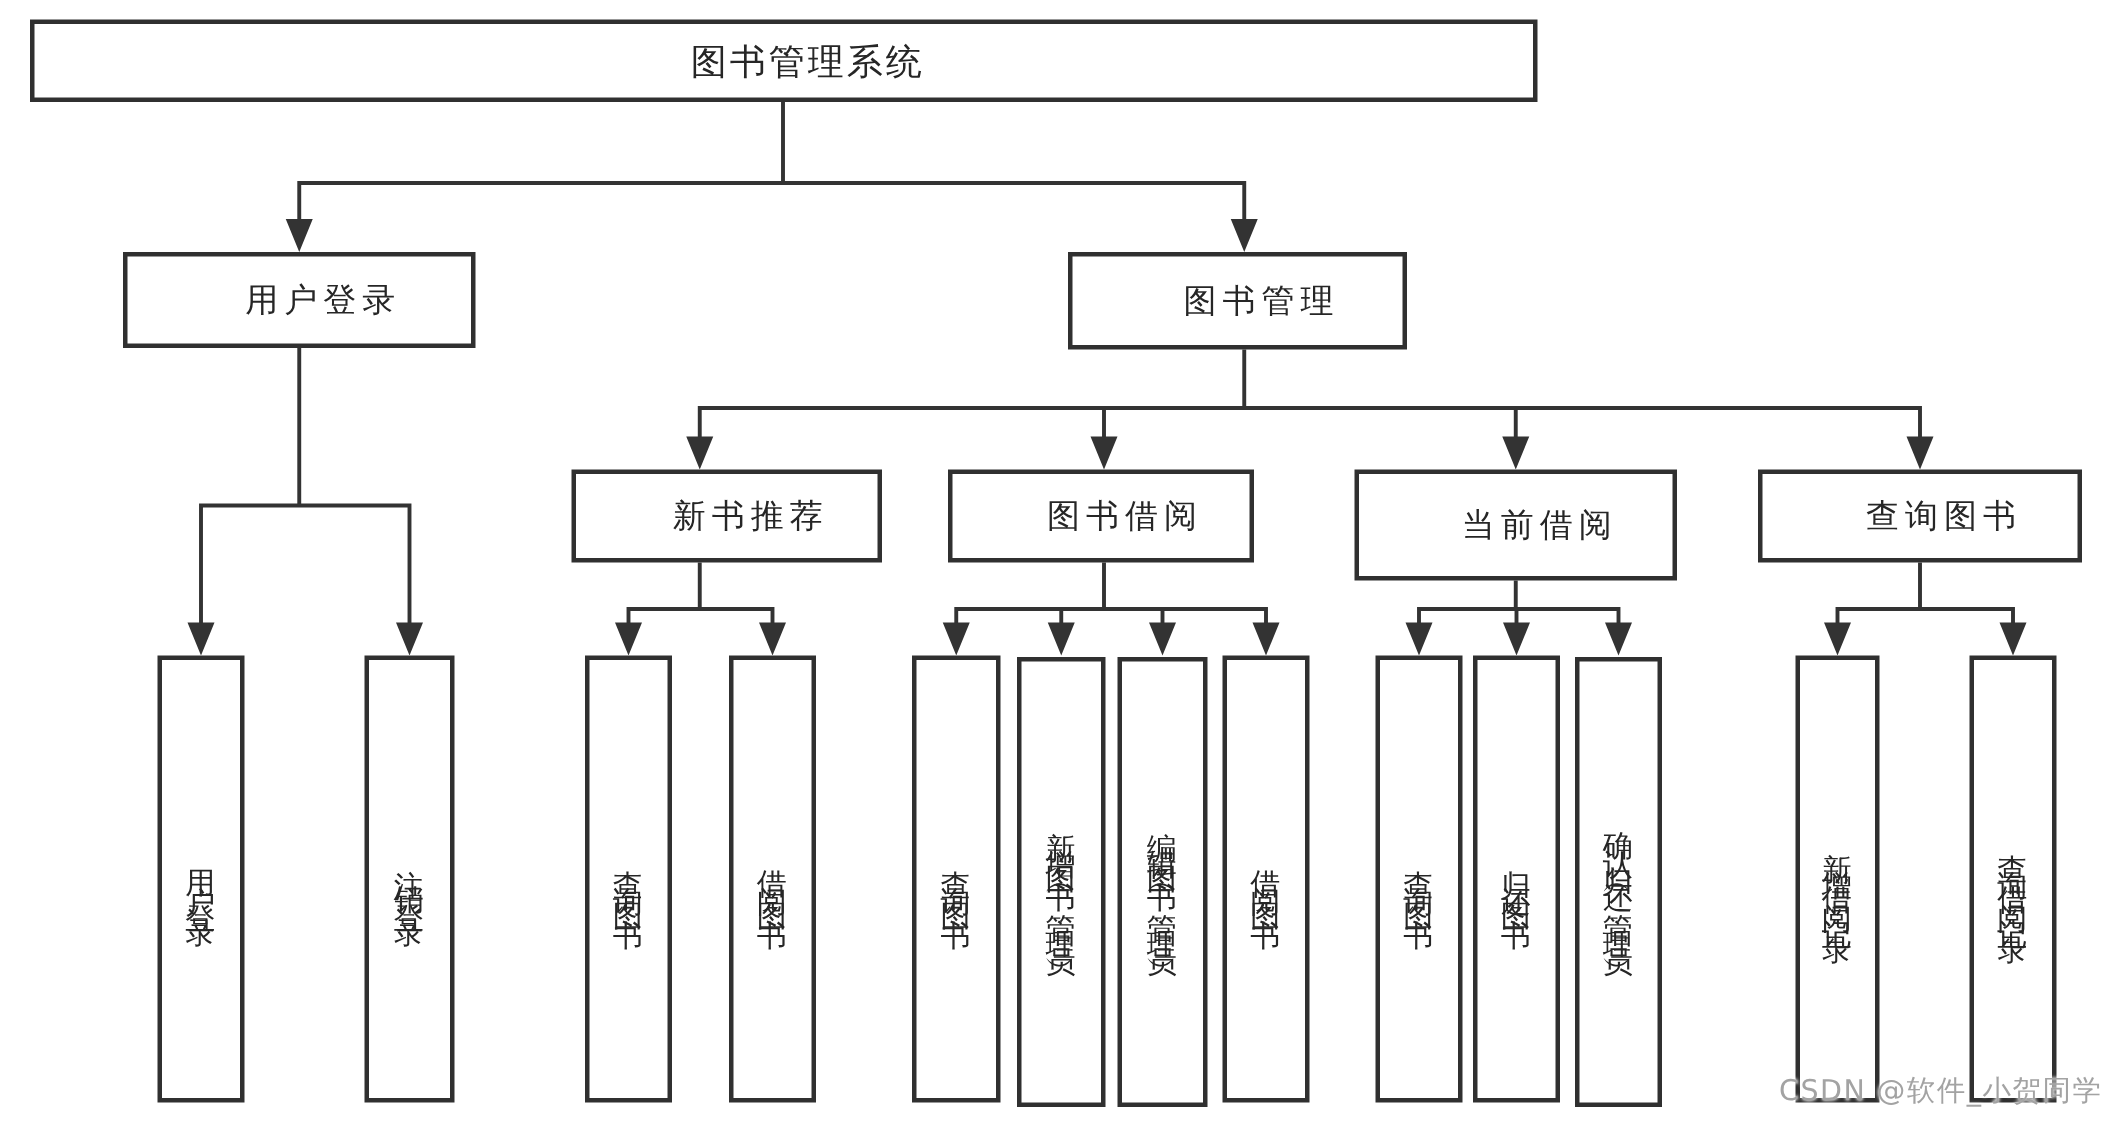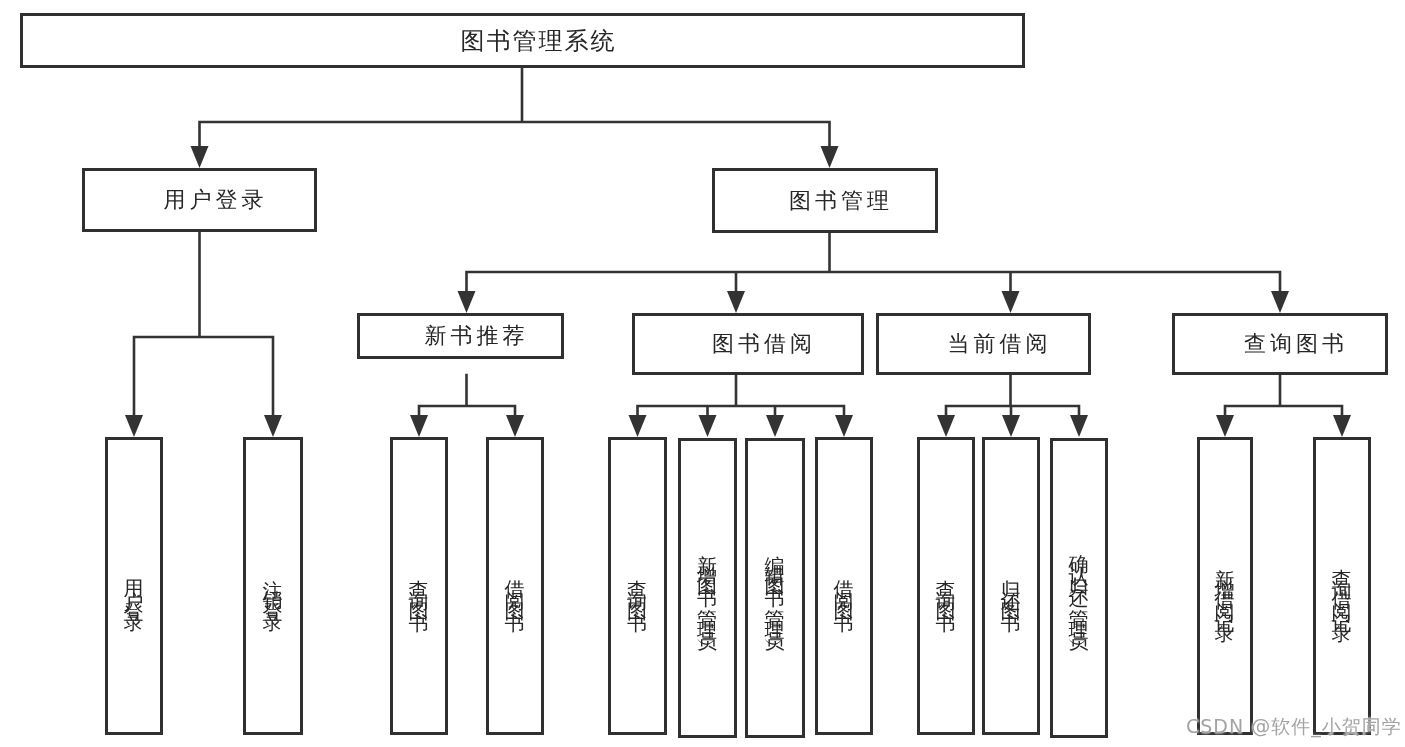--- a/index.html
+++ b/index.html
@@ -76,27 +76,27 @@
     <span>图书管理系统</span>
   </div>
 
   <div class="hbox" style="left:82px;top:168px;width:235px;height:64px">
     <span>用户登录</span>
   </div>
   <div class="hbox" style="left:712px;top:168px;width:226px;height:65px">
     <span>图书管理</span>
   </div>
 
-  <div class="hbox" style="left:357px;top:313px;width:207px;height:46px">
+  <div class="hbox" style="left:381px;top:313px;width:207px;height:62px">
     <span>新书推荐</span>
   </div>
-  <div class="hbox" style="left:632px;top:313px;width:232px;height:62px">
+  <div class="hbox" style="left:632px;top:313px;width:204px;height:62px">
     <span>图书借阅</span>
   </div>
-  <div class="hbox" style="left:876px;top:313px;width:215px;height:62px">
+  <div class="hbox" style="left:903px;top:313px;width:215px;height:74px">
     <span>当前借阅</span>
   </div>
   <div class="hbox" style="left:1172px;top:313px;width:216px;height:62px">
     <span>查询图书</span>
   </div>
 
   <div class="vbox" style="left:105px;top:437px;width:58px;height:298px">
     <span>用户登录</span>
   </div>
   <div class="vbox" style="left:243px;top:437px;width:60px;height:298px">

